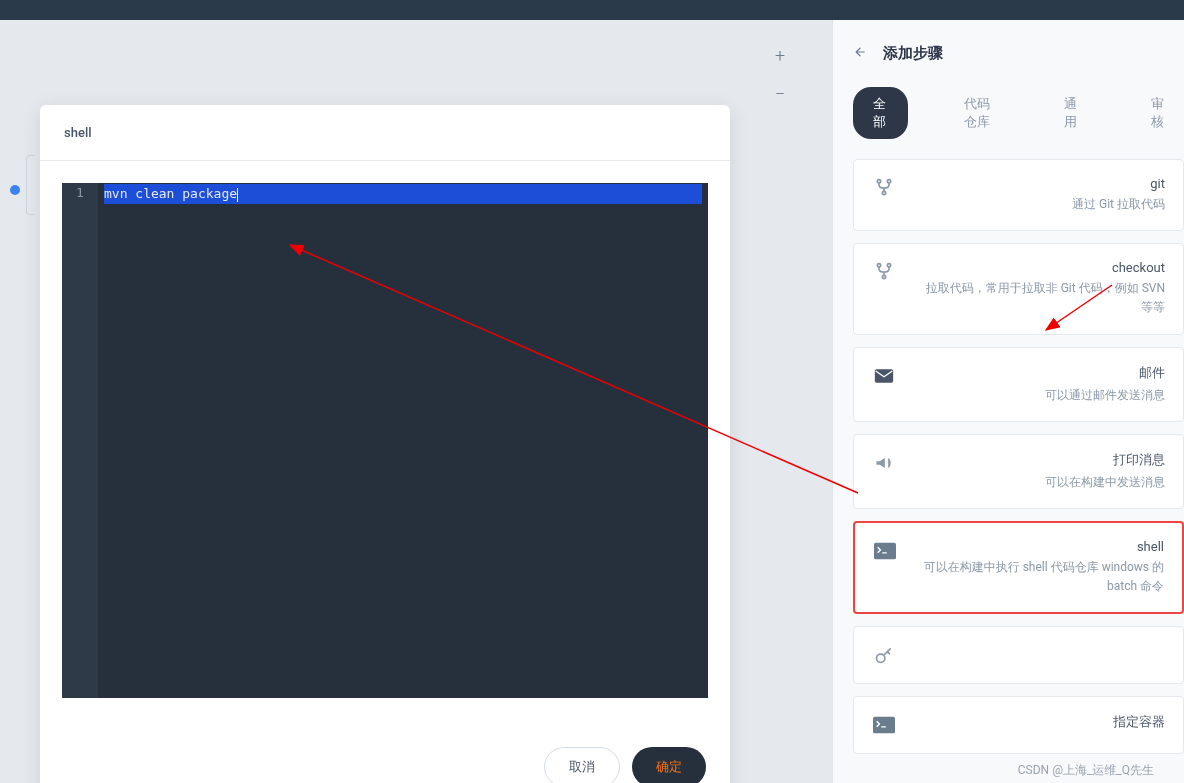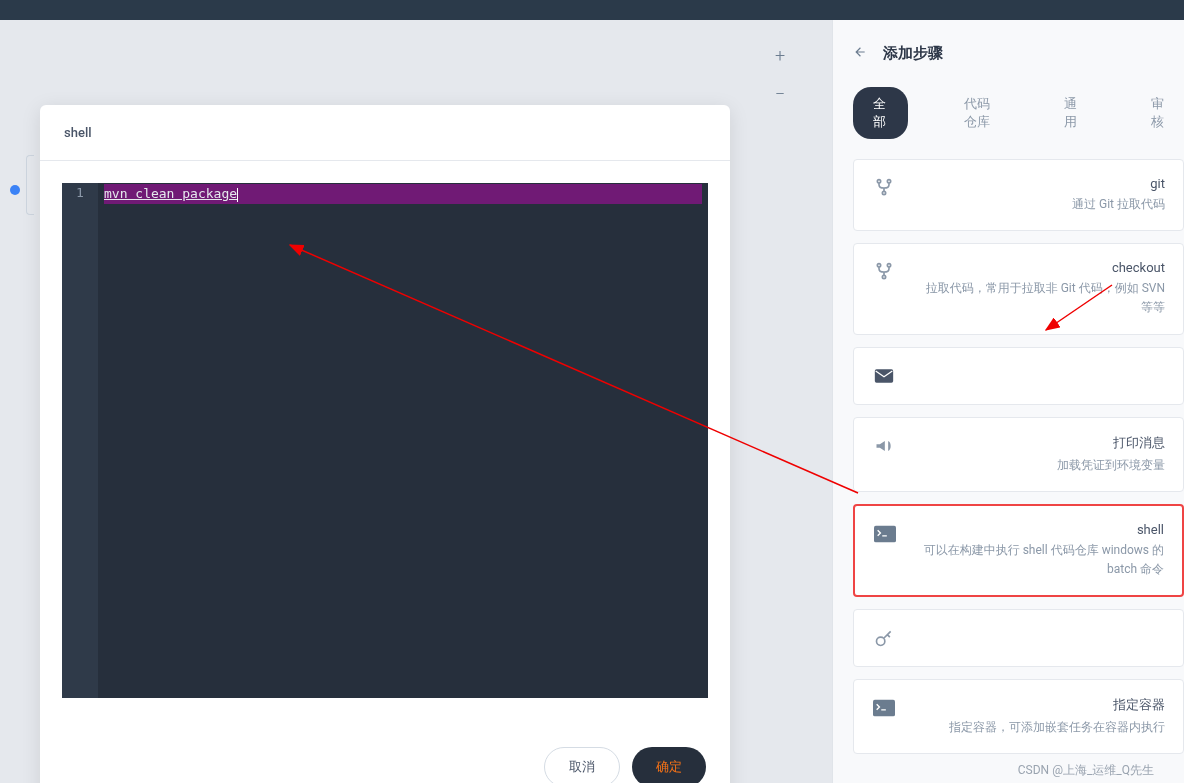--- a/index.html
+++ b/index.html
@@ -127,24 +127,23 @@
     }
     .code-line {
       color: #e5e8ed;
       font-family: Consolas, Monaco, monospace;
       font-size: 13px;
       line-height: 16px;
       padding: 2px 0;
       white-space: pre;
     }
     .code-highlight {
-      background: #701a75;
+      background: #1d4ed8;
       display: inline-block;
       width: 100%;
-      text-decoration: underline;
     }
     .code-cursor {
       display: inline-block;
       width: 1px;
       height: 14px;
       background: #fff;
       vertical-align: middle;
     }
     .modal-footer {
       padding: 18px 24px;
@@ -357,31 +356,35 @@
       </div>
     </div>
 
     <div class="step-item">
       <div class="step-icon">
         <svg width="20" height="16" viewBox="0 0 24 18" fill="currentColor">
             <rect x="1" y="1" width="22" height="16" rx="2" fill="#4a5568"></rect>
             <path d="M2 3l10 7 10-7" stroke="#fff" stroke-width="1.5" fill="none"></path>
           </svg>
       </div>
+      <div class="step-content">
+        <div class="step-title">邮件</div>
+        <div class="step-desc">可以通过邮件发送消息</div>
+      </div>
     </div>
 
     <div class="step-item">
       <div class="step-icon">
         <svg width="20" height="20" viewBox="0 0 24 24" fill="currentColor">
             <path d="M3 10v4h4l6 4V6l-6 4H3zm14-4v12c2-1 3-3 3-6s-1-5-3-6z"></path>
           </svg>
       </div>
       <div class="step-content">
         <div class="step-title">打印消息</div>
-        <div class="step-desc">加载凭证到环境变量</div>
+        <div class="step-desc">可以在构建中发送消息</div>
       </div>
     </div>
 
     <div class="step-item highlighted">
       <div class="step-icon">
         <svg width="22" height="18" viewBox="0 0 24 18" fill="#6b7c8f">
             <rect x="0" y="0" width="24" height="18" rx="2"></rect>
             <path d="M4 5l3 3-3 3M9 11h5" stroke="#fff" stroke-width="1.5" fill="none"></path>
           </svg>
       </div>
@@ -402,21 +405,20 @@
 
     <div class="step-item">
       <div class="step-icon">
         <svg width="22" height="18" viewBox="0 0 24 18" fill="#6b7c8f">
             <rect x="0" y="0" width="24" height="18" rx="2"></rect>
             <path d="M4 5l3 3-3 3M9 11h5" stroke="#fff" stroke-width="1.5" fill="none"></path>
           </svg>
       </div>
       <div class="step-content">
         <div class="step-title">指定容器</div>
-        <div class="step-desc">指定容器，可添加嵌套任务在容器内执行</div>
       </div>
     </div>
 
   </div>
 </div>
 
 <div class="watermark">CSDN @上海_运维_Q先生</div>
 
 <svg class="arrow-svg" width="1184" height="783">
   <defs>

